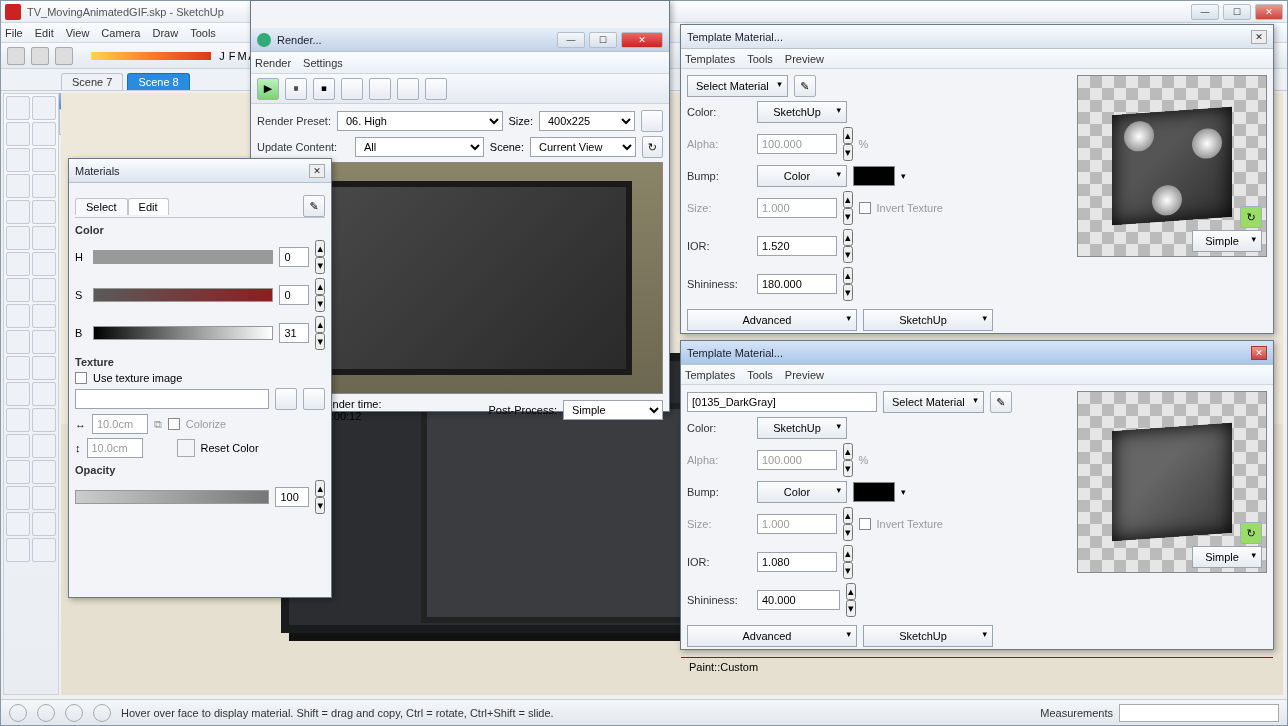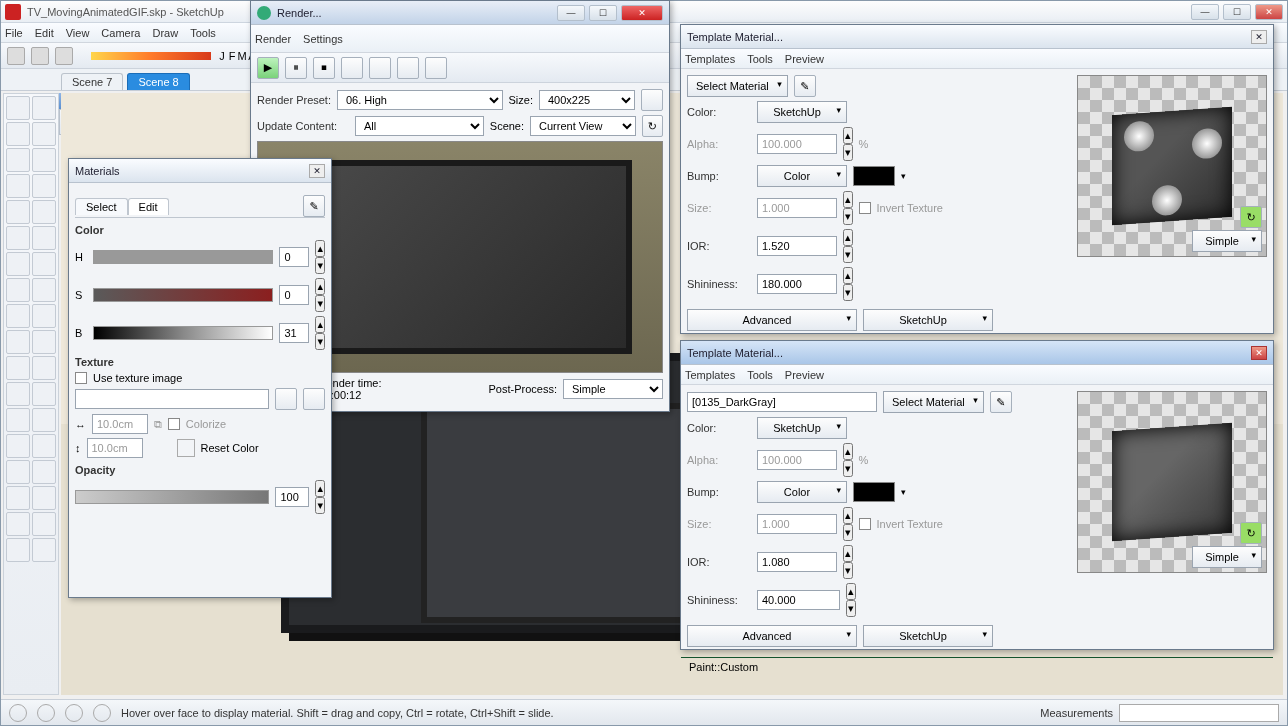--- a/index.html
+++ b/index.html
@@ -192,30 +192,30 @@
     <div class="sb-icon"></div>
     <span>Hover over face to display material. Shift = drag and copy, Ctrl = rotate, Ctrl+Shift = slide.</span>
     <div class="meas">
       <span>Measurements</span>
       <input type="text" style="">
     </div>
   </div>
 </div>
 
 <div class="dialog" style="left:250px; top:0; width:420px; height:412px;">
-  <div class="dlg-title" style="background:linear-gradient(#e8eef7,#c2d3e8);">
+  <div class="dlg-title" style="background:linear-gradient(#e8eef7,#c2d3e8);margin-top:27px;">
     <div style="width:14px;height:14px;background:#3a7;border-radius:50%;margin-right:6px;"></div>
     <div class="t">Render...</div>
     <div class="winbtns">
       <div class="winbtn">—</div>
       <div class="winbtn">☐</div>
       <div class="winbtn close" style="width:42px;background:linear-gradient(#e66,#c22);">✕</div>
     </div>
   </div>
-  <div class="menubar" style="height:28px;">
+  <div class="menubar" style="height:22px;">
     <span>Render</span>
     <span>Settings</span>
   </div>
   <div class="toolbar-row" style="height:30px;">
     <button class="btn-sm play">▶</button>
     <button class="btn-sm">⏸</button>
     <button class="btn-sm">⏹</button>
     <button class="btn-sm"></button>
     <button class="btn-sm"></button>
     <button class="btn-sm"></button>

